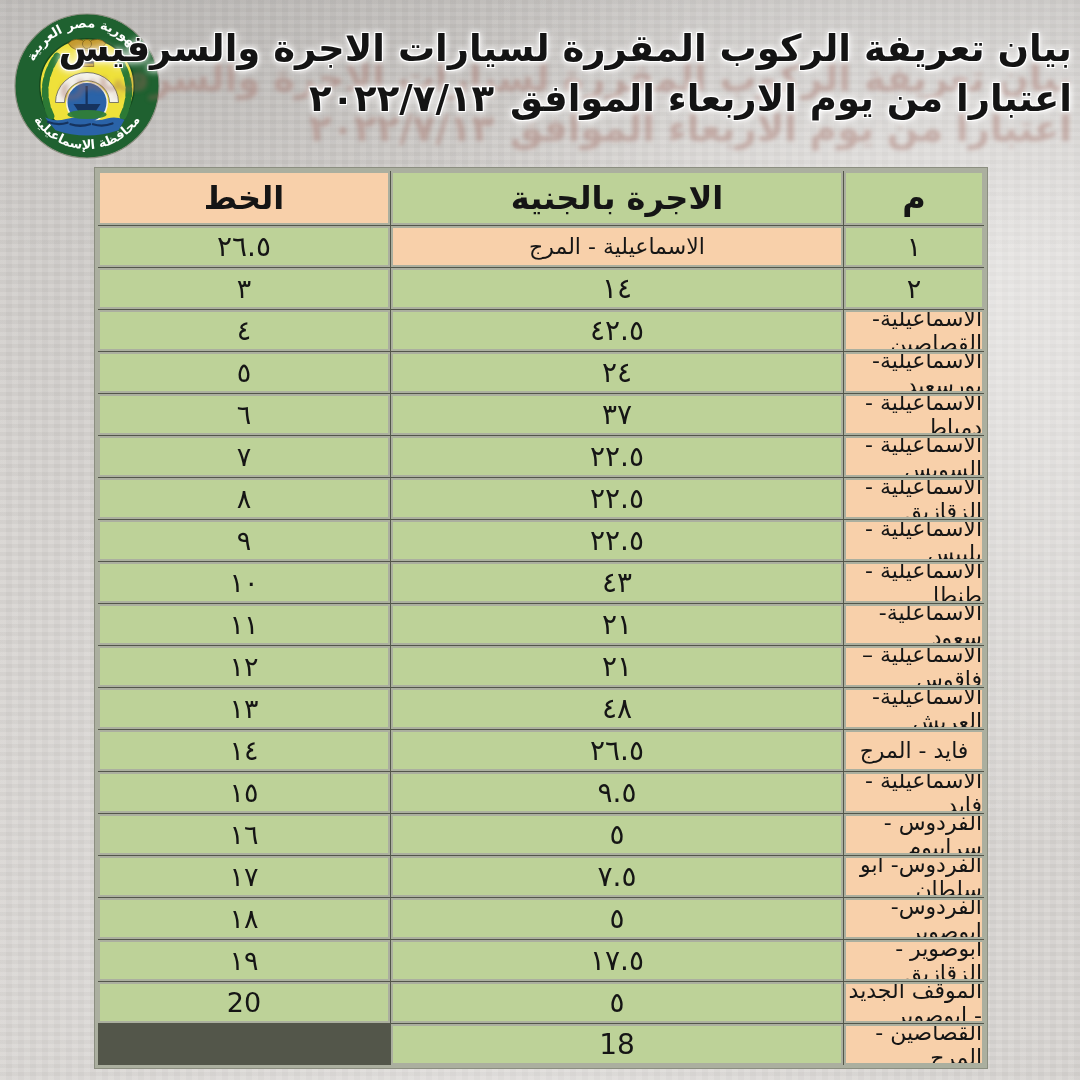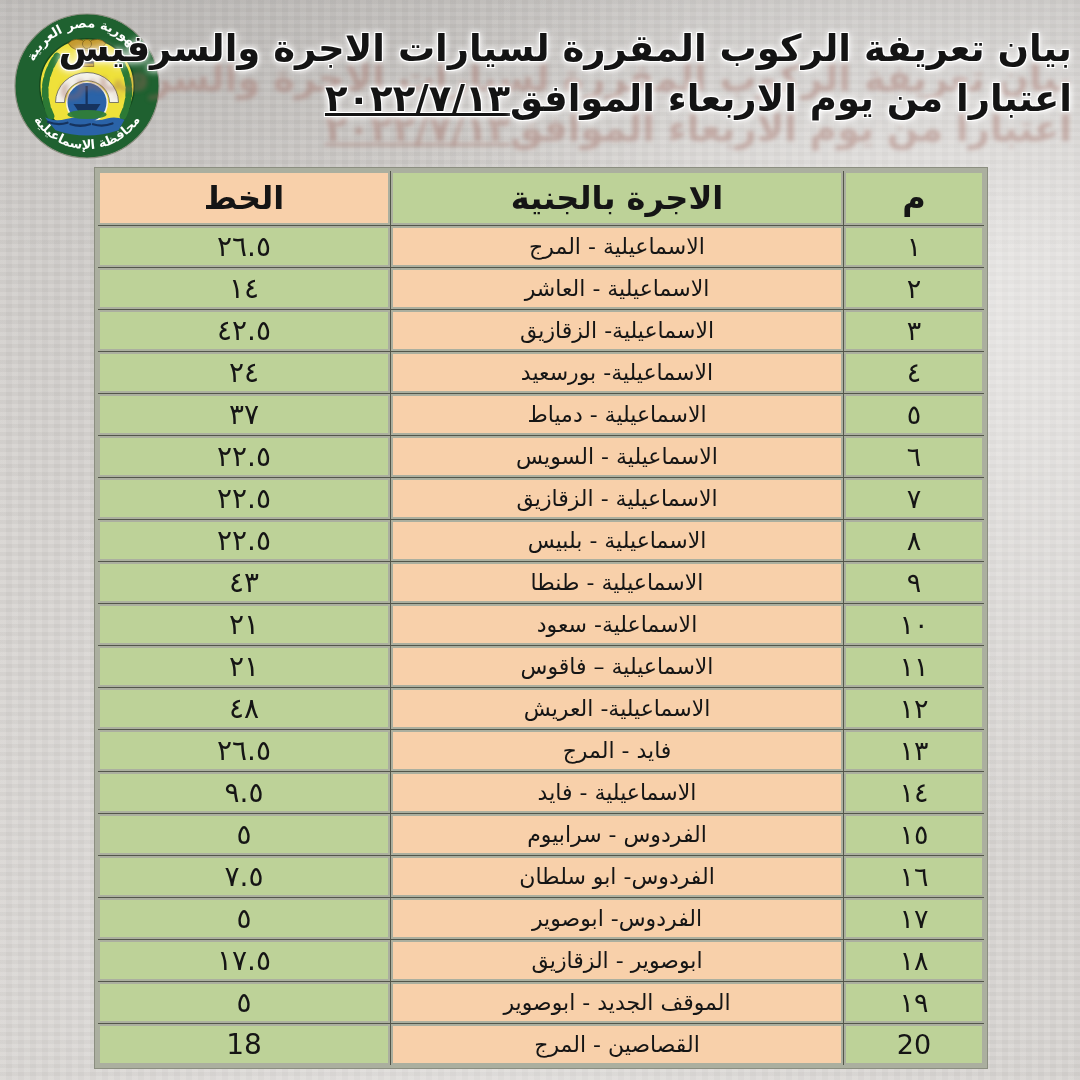--- a/index.html
+++ b/index.html
@@ -24,21 +24,21 @@
   .title-block{
     position:absolute;top:24px;left:180px;right:8px;
     text-align:right;color:#141414;font-weight:bold;
     font-size:37px;line-height:1.35;white-space:nowrap;
     text-shadow:
       1px 1px 0 #ffffff,-1px -1px 0 #ffffff,1px -1px 0 #ffffff,-1px 1px 0 #ffffff,
       0 0 6px #ffffff,0 0 10px #ffffff,
       0 30px 4px rgba(158,100,90,0.38);
   }
   .title-line{display:block;}
-  .title-date{display:inline-block;text-decoration:underline;}
+  .title-date{display:inline-block;margin-right:16px;}
 
   
   .fare-table{
     position:absolute;left:95px;top:168px;width:892px;height:900px;
     display:grid;direction:rtl;
     grid-template-columns:140px 452px 1fr;
     grid-template-rows:54px repeat(20, 1fr);
     gap:1px;
     background:#53564a;            
     border:3px solid #abaf9f;      
@@ -121,32 +121,29 @@
     <div class="cell peach route-cell">
         <span class="bind-route">الاسماعيلية - المرج</span>
       </div>
     <div class="cell green fare-cell">
         <span class="bind-fare" dir="ltr">٢٦.٥</span>
       </div>
 
     <div class="cell green num-cell">
         <span class="bind-num">٢</span>
       </div>
-    <div class="cell peach route-cell">
-        <span class="bind-route">الاسماعيلية - العاشر</span>
-      </div>
     <div class="cell green fare-cell">
         <span class="bind-fare" dir="ltr">١٤</span>
       </div>
 
     <div class="cell green num-cell">
         <span class="bind-num">٣</span>
       </div>
     <div class="cell peach route-cell">
-        <span class="bind-route">الاسماعيلية- الزقازيق</span>
+        <span class="bind-route">الاسماعيلية- القصاصين</span>
       </div>
     <div class="cell green fare-cell">
         <span class="bind-fare" dir="ltr">٤٢.٥</span>
       </div>
 
     <div class="cell green num-cell">
         <span class="bind-num">٤</span>
       </div>
     <div class="cell peach route-cell">
         <span class="bind-route">الاسماعيلية- بورسعيد</span>

